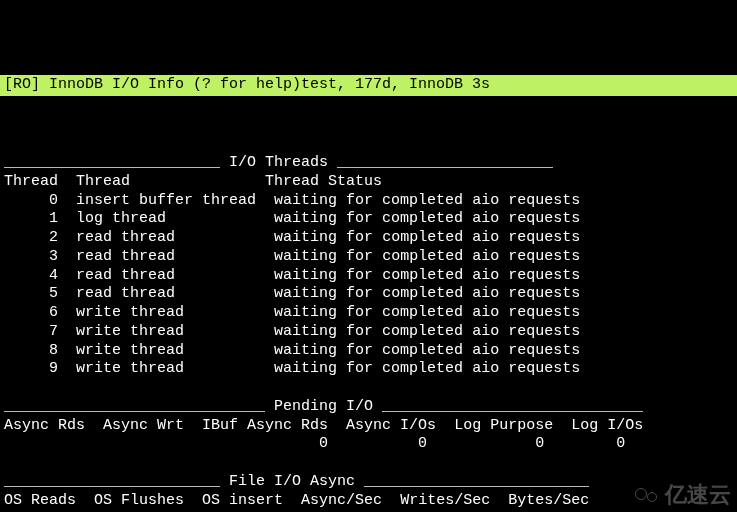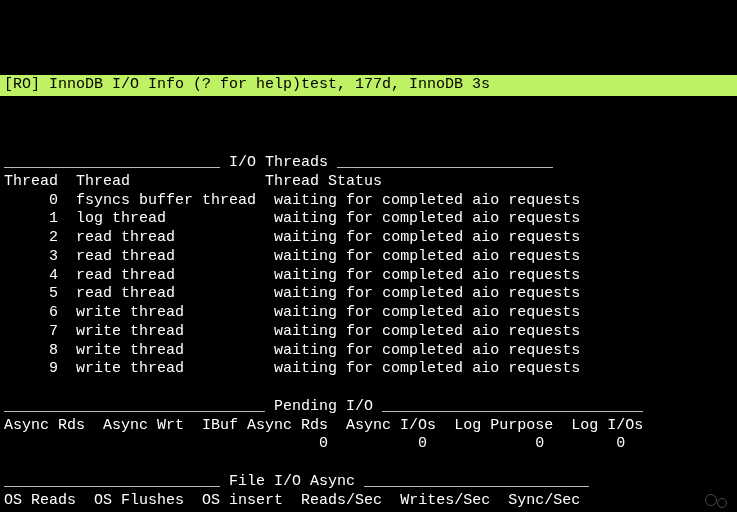--- a/index.html
+++ b/index.html
@@ -68,42 +68,43 @@
 
 
 <div class="header-bar">
   <span>[RO] InnoDB I/O Info (? for help)</span>
   <span>test, 177d, InnoDB 3s</span>
 </div>
 
 <div class="content">
 <span>________________________ </span><span>I/O Threads</span><span> ________________________</span>
 <span>Thread</span>  <span>Thread</span>               <span>Thread Status</span>
-     <span>0</span>  <span>fsyncs buffer thread</span>  <span>waiting for completed aio requests</span>
+     <span>0</span>  <span>insert buffer thread</span>  <span>waiting for completed aio requests</span>
      <span>1</span>  <span>log thread</span>            <span>waiting for completed aio requests</span>
      <span>2</span>  <span>read thread</span>           <span>waiting for completed aio requests</span>
      <span>3</span>  <span>read thread</span>           <span>waiting for completed aio requests</span>
      <span>4</span>  <span>read thread</span>           <span>waiting for completed aio requests</span>
      <span>5</span>  <span>read thread</span>           <span>waiting for completed aio requests</span>
      <span>6</span>  <span>write thread</span>          <span>waiting for completed aio requests</span>
      <span>7</span>  <span>write thread</span>          <span>waiting for completed aio requests</span>
      <span>8</span>  <span>write thread</span>          <span>waiting for completed aio requests</span>
      <span>9</span>  <span>write thread</span>          <span>waiting for completed aio requests</span>
 
 <span>_____________________________ </span><span>Pending I/O</span><span> _____________________________</span>
 <span>Async Rds</span>  <span>Async Wrt</span>  <span>IBuf Async Rds</span>  <span>Async I/Os</span>  <span>Log Purpose</span>  <span>Log I/Os</span>
                                    <span>0</span>          <span>0</span>            <span>0</span>        <span>0</span>
 
 <span>________________________ </span><span>File I/O Async</span><span> _________________________</span>
-<span>OS Reads</span>  <span>OS Flushes</span>  <span>OS insert</span>  <span>Reads/Sec</span>  <span>Writes/Sec</span>  <span>Sync/Sec</span>
+<span>OS Reads</span>  <span>OS Flushes</span>  <span>OS insert</span>  <span>Async/Sec</span>  <span>Writes/Sec</span>  <span>Bytes/Sec</span>
   <span>504292</span>  <span>209861768</span>   <span>68135485</span>       <span>0.00</span>        <span>0.67</span>          <span>0</span>
 
 
             
              
 </div>
 
 <div class="watermark">
   <span class="bubbles"></span>
+  <span>亿速云</span>
 </div>
 
 
 
 
 </body></html>

